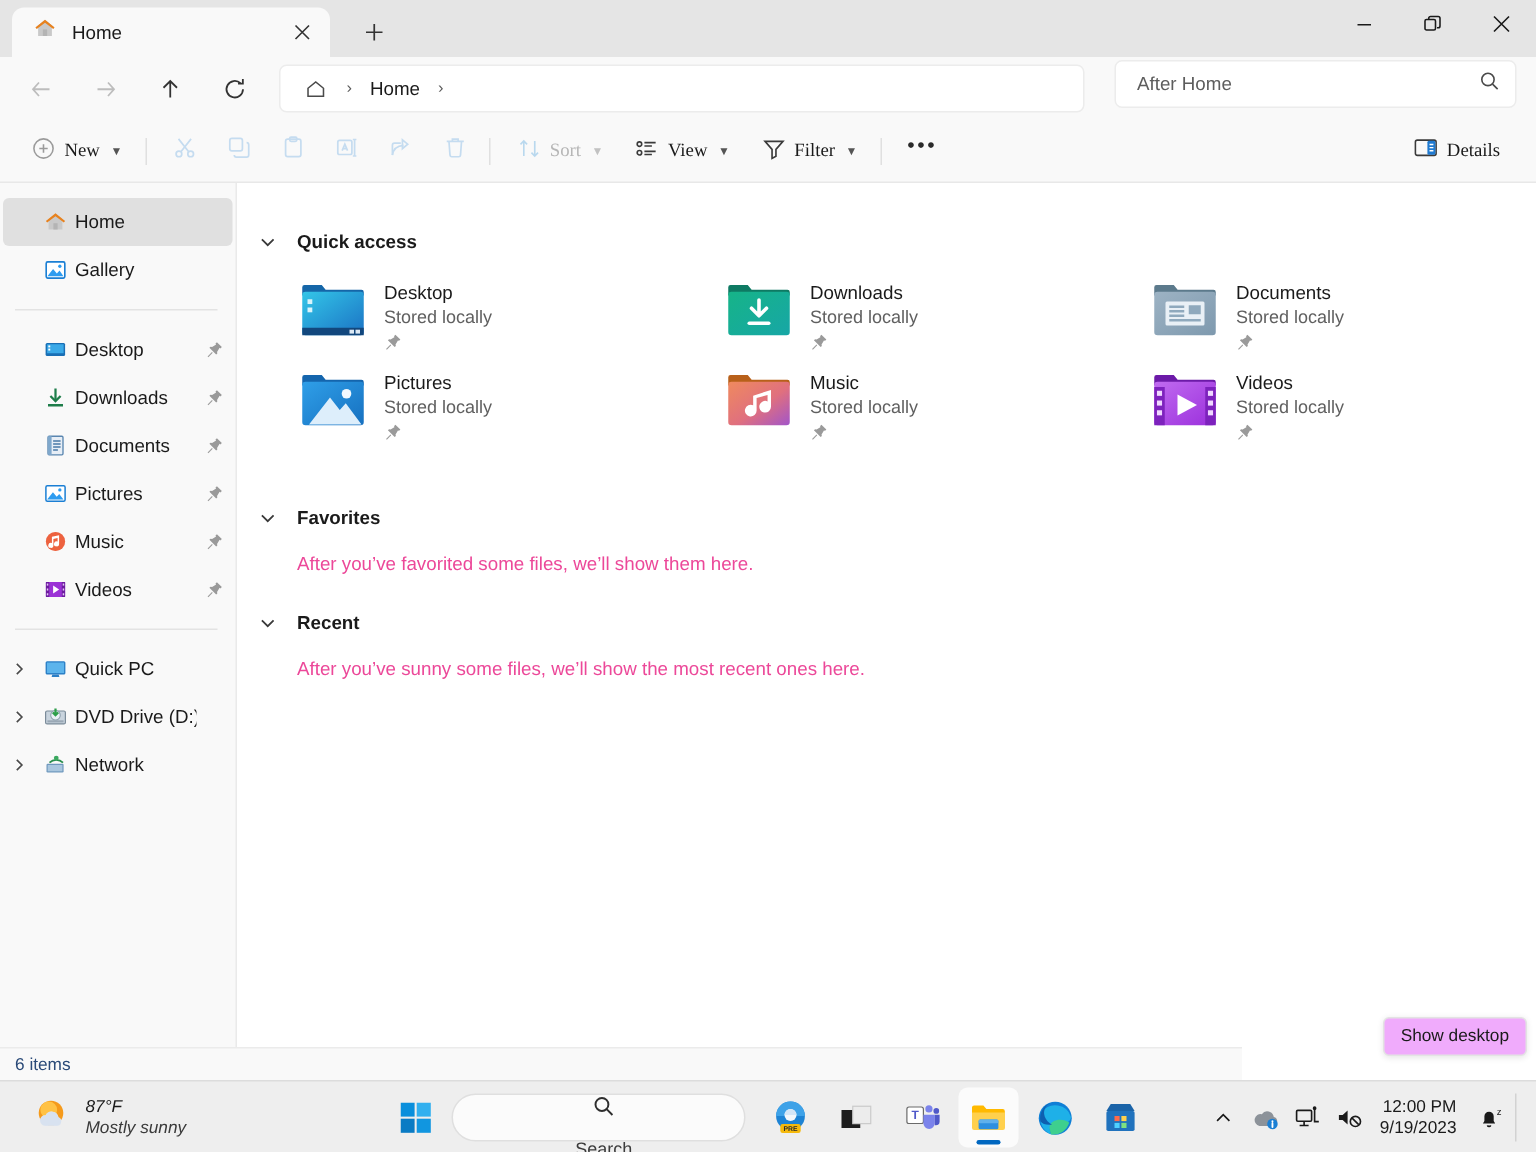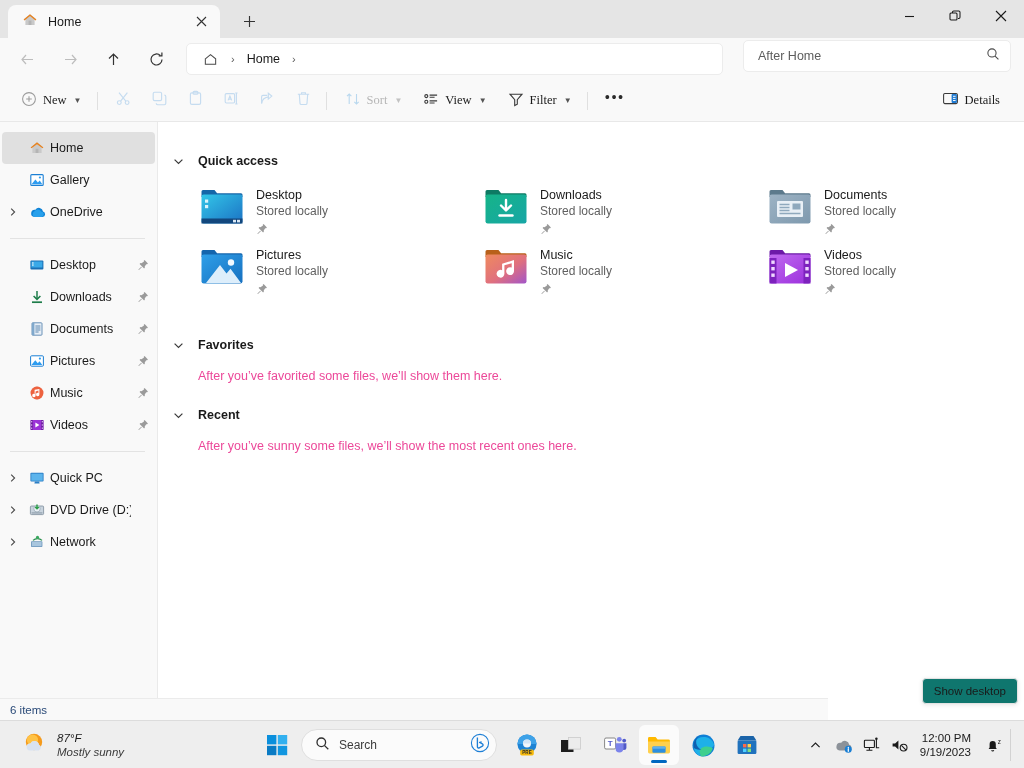--- a/index.html
+++ b/index.html
@@ -133,21 +133,21 @@
 
   
   .statusbar {
     position:absolute; left:0; top:698px; width:828px; height:22px;
     background:#f9f9f9; border-top:1px solid #ebebeb;
     display:flex; align-items:center;
   }
   .statusbar .si { font-size:11.5px; color:#2a4a78; padding-left:10px; }
   .showdesktop-tip {
     position:absolute; right:6px; top:678px;
-    background:#0f766e; border:1px solid #e3e3e3; border-radius:4px;
+    background:#f0abfc; border:1px solid #e3e3e3; border-radius:4px;
     padding:6px 11px; font-size:11.5px; color:#1a1a1a;
     box-shadow:0 1px 4px rgba(0,0,0,.10);
   }
 
   
   .taskbar {
     position:absolute; left:0; top:720px; width:1024px; height:48px;
     background:#eeeeee; border-top:1px solid #dcdcdc;
   }
   .weather {
@@ -167,21 +167,21 @@
     position:relative;
   }
   .tbbtn.active { background:#fbfbfb; }
   .tbbtn.active::after {
     content:''; position:absolute; bottom:2px; left:50%; transform:translateX(-50%);
     width:16px; height:3px; border-radius:2px; background:#0067c0;
   }
   .tbsearch {
     width:196px; height:32px; border-radius:16px; background:#fbfbfb;
     border:1px solid #dfdfdf; display:flex; align-items:center;
-    padding:0 6px 0 13px; gap:9px; margin-right:6px;
+    padding:0 6px 0 13px; gap:9px; margin-right:6px;flex-direction:column;
   }
   .tbsearch .stxt { flex:1; font-size:12px; color:#3c3c3c; }
   .tray {
     position:absolute; right:8px; top:0; height:48px;
     display:flex; align-items:center; gap:2px;
   }
   .trayicon { width:26px; height:34px; display:flex; align-items:center; justify-content:center; }
   .clock {
     text-align:right; line-height:14px; padding:0 7px 0 5px;
   }
@@ -400,35 +400,20 @@
       <div class="navitem">
         <span class="expander"></span>
         <span class="nicon">
           <svg width="16" height="16" viewBox="0 0 16 16">
             <rect x="1.8" y="2.6" width="12.4" height="10.8" rx="1" fill="#fff" stroke="#1b7fd4" stroke-width="1.1"></rect>
             <path d="M2.6 12.2 6.4 7.4l2.5 3 1.8-2 2.6 3.8z" fill="#2d9cf0"></path>
             <circle cx="10.9" cy="5.5" r="1.1" fill="#2d9cf0"></circle>
           </svg>
         </span>
         <span class="nlabel">Gallery</span>
-        <span class="pin"></span>
-      </div>
-      <div class="navitem">
-        <span class="expander">
-          <svg width="10" height="10" viewBox="0 0 10 10" fill="none" stroke="#4a4a4a" stroke-width="1.1">
-            <path d="M3.2 1.6 6.6 5 3.2 8.4"></path>
-          </svg>
-        </span>
-        <span class="nicon">
-          <svg width="17" height="14" viewBox="0 0 17 14">
-            <path d="M5.3 12h8.3a2.8 2.8 0 0 0 .4-5.5 4.2 4.2 0 0 0-7.6-1.8A3.3 3.3 0 0 0 5.3 12z" fill="#1083d6"></path>
-            <path d="M5.3 12h6.6a2.6 2.6 0 0 0 .4-5.2 3.9 3.9 0 0 0-6.8-.6A3.3 3.3 0 0 0 5.3 12z" fill="#28a0eb"></path>
-          </svg>
-        </span>
-        <span class="nlabel">OneDrive</span>
         <span class="pin"></span>
       </div>
       <div class="sb-div"></div>
       <div class="navitem">
         <span class="expander"></span>
         <span class="nicon">
           <svg width="16" height="16" viewBox="0 0 16 16">
             <rect x="1.4" y="3.6" width="13" height="8.8" rx="1" fill="#1a6fb5"></rect>
             <rect x="2.4" y="4.5" width="11" height="6" fill="#3aa9e8"></rect>
             <rect x="3.2" y="5.3" width="1.3" height="1.3" fill="#fff"></rect>

